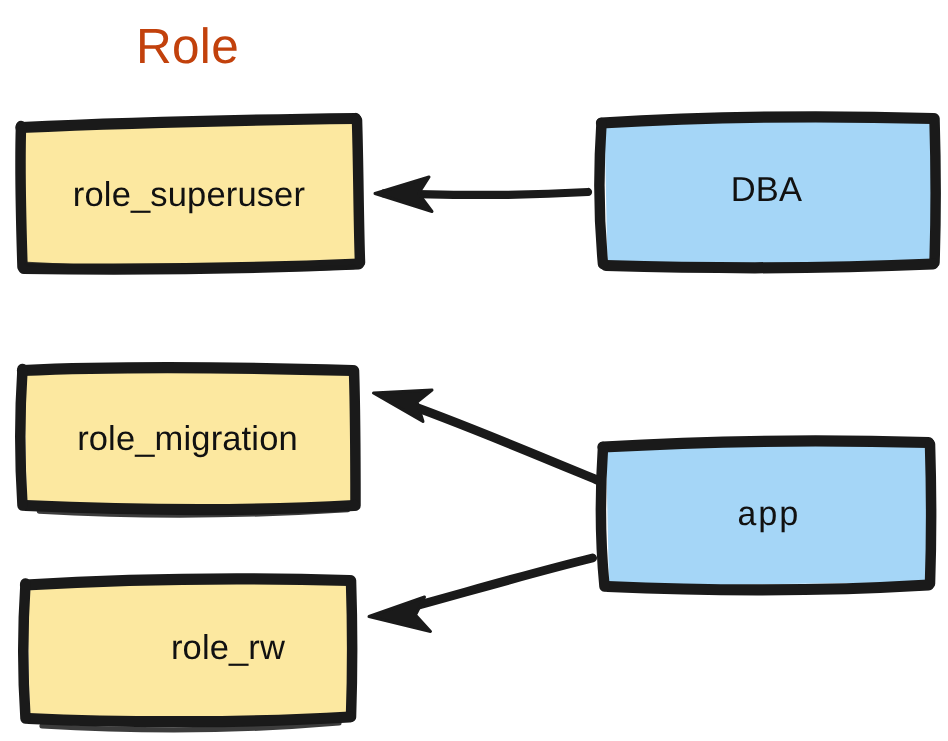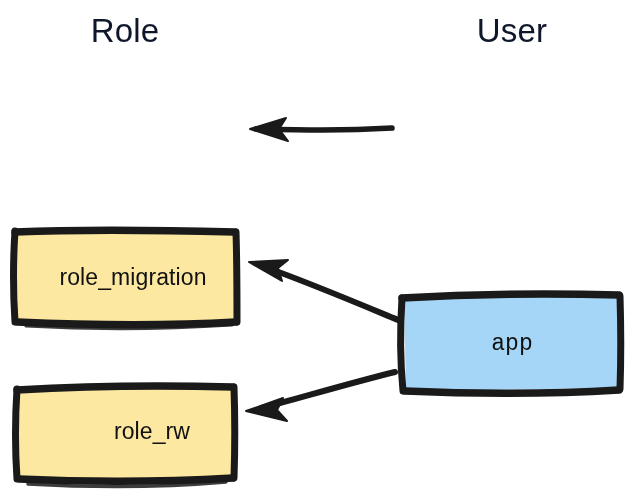--- a/index.html
+++ b/index.html
@@ -15,21 +15,21 @@
     position: relative;
     width: 632px;
     height: 494px;
     background: #ffffff;
     overflow: hidden;
   }
   .col-header {
     position: absolute;
     font-size: 33px;
     line-height: 1;
-    color: #0f172a;
+    color: #c2410c;
     font-weight: 400;
     letter-spacing: 0.2px;
     white-space: nowrap;
     text-align: center;
   }
   #header-role  { left: 0px;   top: 14px; width: 250px; }
   #header-user  { left: 392px; top: 14px; width: 240px; }
 
   .node {
     position: absolute;
@@ -51,21 +51,21 @@
     justify-content: center;
     font-size: 23px;
     color: #111111;
     letter-spacing: 0.1px;
     white-space: nowrap;
     pointer-events: none;
   }
 
   
   #node-role-superuser { left: 10px;  top: 76px;  width: 232px; height: 106px; }
-  #node-role-migration { left: 10px;  top: 225px; width: 230px; height: 105px; padding-left: 16px; }
+  #node-role-migration { left: 10px;  top: 240px; width: 230px; height: 105px; }
   #node-role-rw        { left: 10px;  top: 383px; width: 228px; height: 104px; }
   #node-dba            { left: 396px; top: 74px;  width: 230px; height: 108px; }
   #node-app            { left: 396px; top: 288px; width: 228px; height: 108px; font-family: Liberation Mono, monospace; }
 
   #node-role-rw .node-label { transform: translate(4px, -4px); margin-left: 24px; }
   #node-dba .node-label { transform: translate(0px, -2px); }
   #node-app .node-label { transform: translate(2px, 2px); }
 
   .edge-layer {
     position: absolute;
@@ -80,22 +80,32 @@
     fill: #1a1a1a;
     stroke: #1a1a1a;
   }
 </style>
 </head>
 <body>
 
 <div id="canvas">
 
   <div class="col-header" id="header-role">Role</div>
-  <div class="col-header" id="header-user">User</div>
 
+  <div class="node" id="node-role-superuser">
+    <svg width="232" height="106" viewBox="0 0 232 106">
+      <path d="M5,8 L226,4 L229,98 L7,102 Z" fill="#fce8a0" stroke="none"></path>
+      <path d="M4,9 C70,6 150,4 227,3" fill="none" stroke="#1a1a1a" stroke-width="7.5" stroke-linecap="round"></path>
+      <path d="M228,4 C229,36 229,70 230,99" fill="none" stroke="#1a1a1a" stroke-width="7" stroke-linecap="round"></path>
+      <path d="M229,100 C160,103 78,104 6,103" fill="none" stroke="#1a1a1a" stroke-width="7.5" stroke-linecap="round"></path>
+      <path d="M5,102 C4,70 3,40 4,8" fill="none" stroke="#1a1a1a" stroke-width="7" stroke-linecap="round"></path>
+      <path d="M8,100 C80,104 158,105 226,102" fill="none" stroke="#1a1a1a" stroke-width="3" stroke-linecap="round" opacity="0.85"></path>
+    </svg>
+    <div class="node-label">role_superuser</div>
+  </div>
 
   <div class="node" id="node-role-migration">
     <svg width="230" height="105" viewBox="0 0 230 105">
       <path d="M6,6 L224,8 L226,96 L8,99 Z" fill="#fce8a0" stroke="none"></path>
       <path d="M5,7 C72,4 152,5 225,7" fill="none" stroke="#1a1a1a" stroke-width="7.5" stroke-linecap="round"></path>
       <path d="M226,7 C227,38 227,68 227,97" fill="none" stroke="#1a1a1a" stroke-width="7" stroke-linecap="round"></path>
       <path d="M226,97 C156,101 74,100 7,97" fill="none" stroke="#1a1a1a" stroke-width="7.5" stroke-linecap="round"></path>
       <path d="M5,97 C3,66 3,36 5,6" fill="none" stroke="#1a1a1a" stroke-width="7" stroke-linecap="round"></path>
       <path d="M16,101 C86,105 160,104 222,100" fill="none" stroke="#1a1a1a" stroke-width="3" stroke-linecap="round" opacity="0.85"></path>
     </svg>
@@ -107,20 +117,30 @@
       <path d="M8,6 L222,4 L224,94 L10,98 Z" fill="#fce8a0" stroke="none"></path>
       <path d="M7,7 C74,3 150,2 223,4" fill="none" stroke="#1a1a1a" stroke-width="7.5" stroke-linecap="round"></path>
       <path d="M224,4 C225,34 225,66 224,95" fill="none" stroke="#1a1a1a" stroke-width="7" stroke-linecap="round"></path>
       <path d="M223,95 C154,99 74,99 9,96" fill="none" stroke="#1a1a1a" stroke-width="7.5" stroke-linecap="round"></path>
       <path d="M7,96 C5,66 5,36 7,6" fill="none" stroke="#1a1a1a" stroke-width="7" stroke-linecap="round"></path>
       <path d="M18,101 C88,105 158,104 216,99" fill="none" stroke="#1a1a1a" stroke-width="3.5" stroke-linecap="round" opacity="0.85"></path>
     </svg>
     <div class="node-label">role_rw</div>
   </div>
 
+  <div class="node" id="node-dba">
+    <svg width="230" height="108" viewBox="0 0 230 108">
+      <path d="M7,8 L225,5 L227,100 L9,104 Z" fill="#a5d6f7" stroke="none"></path>
+      <path d="M5,8 C72,4 152,3 226,5" fill="none" stroke="#1a1a1a" stroke-width="7.5" stroke-linecap="round"></path>
+      <path d="M227,5 C228,38 228,72 227,101" fill="none" stroke="#1a1a1a" stroke-width="7" stroke-linecap="round"></path>
+      <path d="M226,102 C158,105 76,105 8,103" fill="none" stroke="#1a1a1a" stroke-width="7.5" stroke-linecap="round"></path>
+      <path d="M6,102 C3,70 3,38 5,8" fill="none" stroke="#1a1a1a" stroke-width="7" stroke-linecap="round"></path>
+    </svg>
+    <div class="node-label">DBA</div>
+  </div>
 
   <div class="node" id="node-app">
     <svg width="228" height="108" viewBox="0 0 228 108">
       <path d="M8,10 L222,7 L224,100 L10,103 Z" fill="#a5d6f7" stroke="none"></path>
       <path d="M6,10 C74,6 150,5 223,7" fill="none" stroke="#1a1a1a" stroke-width="7.5" stroke-linecap="round"></path>
       <path d="M224,8 C225,40 225,72 224,101" fill="none" stroke="#1a1a1a" stroke-width="7" stroke-linecap="round"></path>
       <path d="M223,102 C156,106 76,106 9,103" fill="none" stroke="#1a1a1a" stroke-width="7.5" stroke-linecap="round"></path>
       <path d="M7,103 C4,72 4,40 6,10" fill="none" stroke="#1a1a1a" stroke-width="7" stroke-linecap="round"></path>
     </svg>
     <div class="node-label">app</div>

